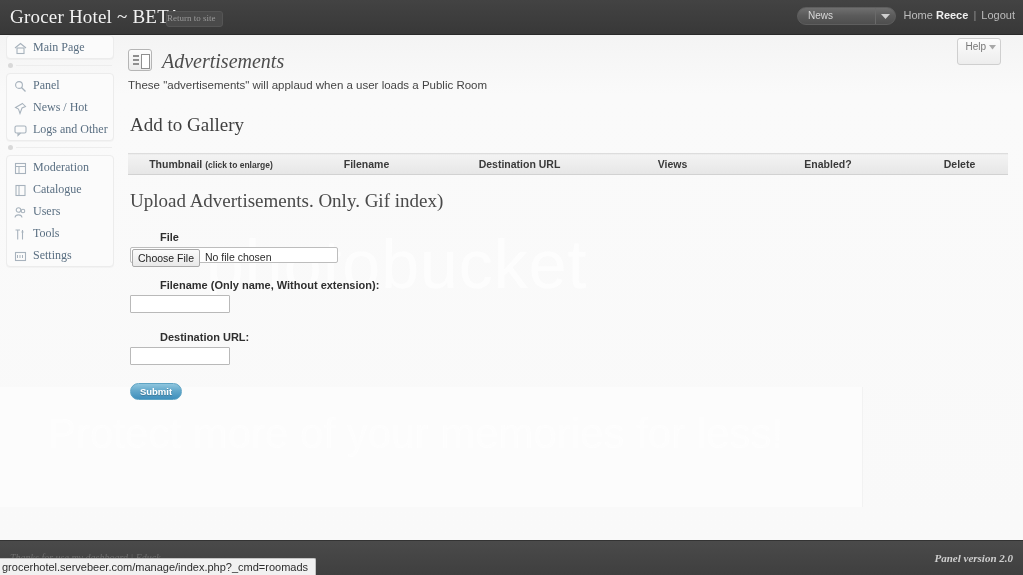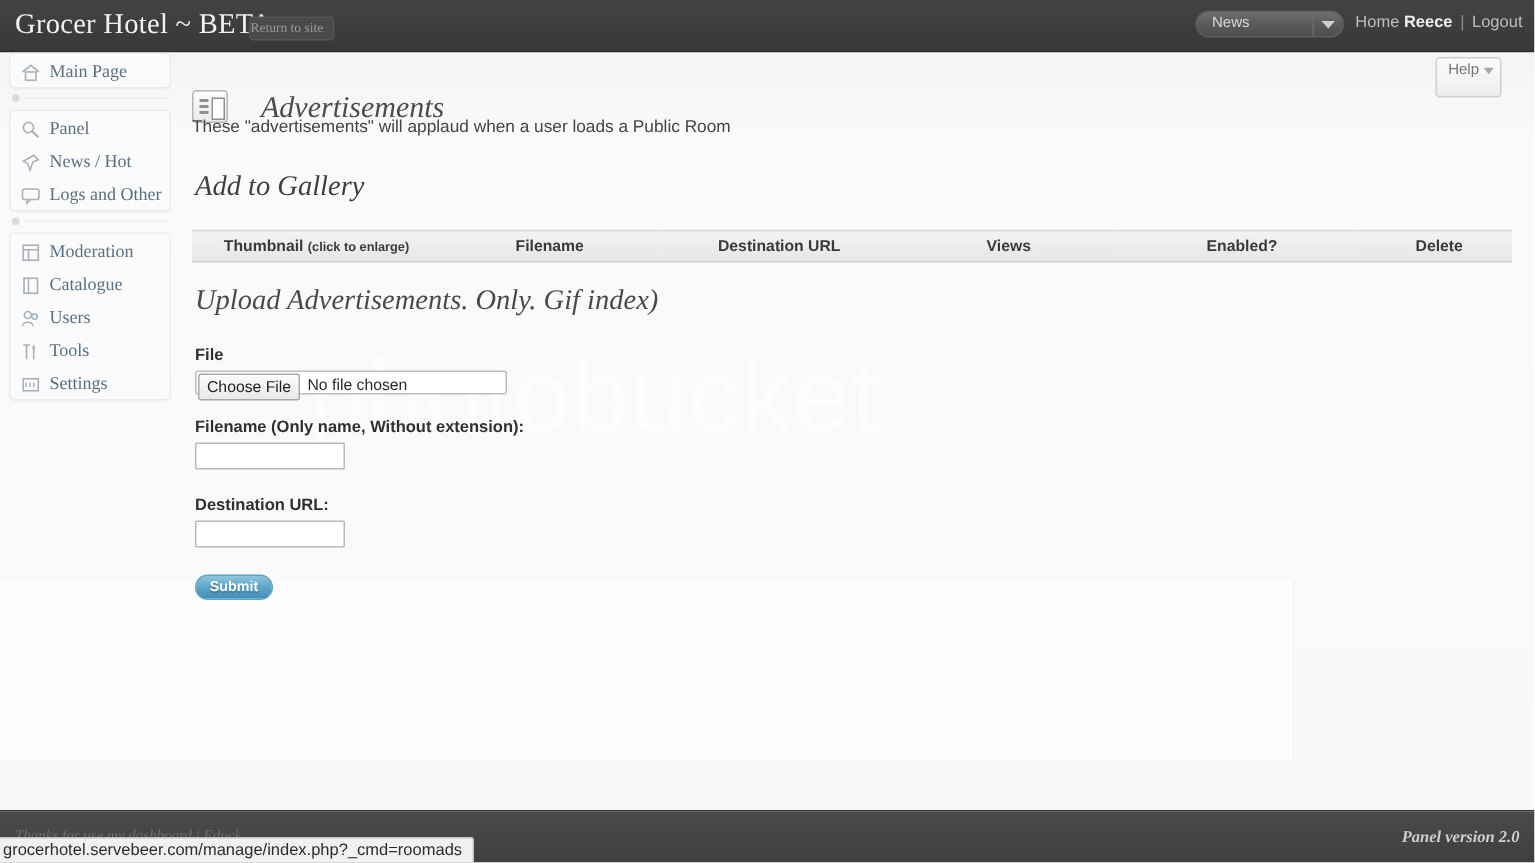--- a/index.html
+++ b/index.html
@@ -193,26 +193,26 @@
     font-size: 10px;
     color: #777;
     padding: 2px 14px 12px 7px;
     line-height: 11px;
     white-space: nowrap;
   }
   .help-btn svg { position:absolute; right:4px; top:6px; }
 
   .page-title {
     position: absolute;
-    left: 0; top: 24px;
+    left: 0; top: 13px;
     font-family: "Liberation Serif", serif;
     font-style: italic;
     font-size: 20px;
     color: #4c4c4c;
-    padding-left: 46px;
+    padding-left: 34px;
     line-height: 26px;
     white-space: nowrap;
   }
   .title-icon {
     position: absolute;
     left: 0; top: 1px;
     width: 24px; height: 22px;
     border: 1px solid #b5b5b5;
     border-radius: 3px;
     background: linear-gradient(to bottom,#fdfdfd,#ebebeb);
@@ -229,21 +229,20 @@
     left: 0; top: 44px;
     font-size: 11.5px;
     color: #444;
     white-space: nowrap;
   }
 
   .section-title {
     position: absolute;
     left: 2px;
     font-family: "Liberation Serif", serif;
-    font-style: italic;
     font-size: 19px;
     color: #3f3f3f;
     white-space: nowrap;
   }
   #gallery-title { top: 79px; }
   #upload-title  { top: 155px; color:#4a4a4a; }
 
   
   .ads-table {
     position: absolute;
@@ -266,20 +265,21 @@
   .ads-table th .sub { font-size: 8.5px; font-weight: bold; }
 
   
   .form-area { position: absolute; left: 2px; top: 196px; width: 600px; }
   .f-label {
     font-size: 11px;
     font-weight: bold;
     color: #2f2f2f;
     margin-bottom: 4px;
     white-space: nowrap;
+    margin-left: 30px;
   }
   .file-row {
     width: 208px;
     height: 16px;
     border: 1px solid #bdbdbd;
     background: #ffffff;
     border-radius: 2px;
     position: relative;
     box-sizing: border-box;
     margin-bottom: 16px;

